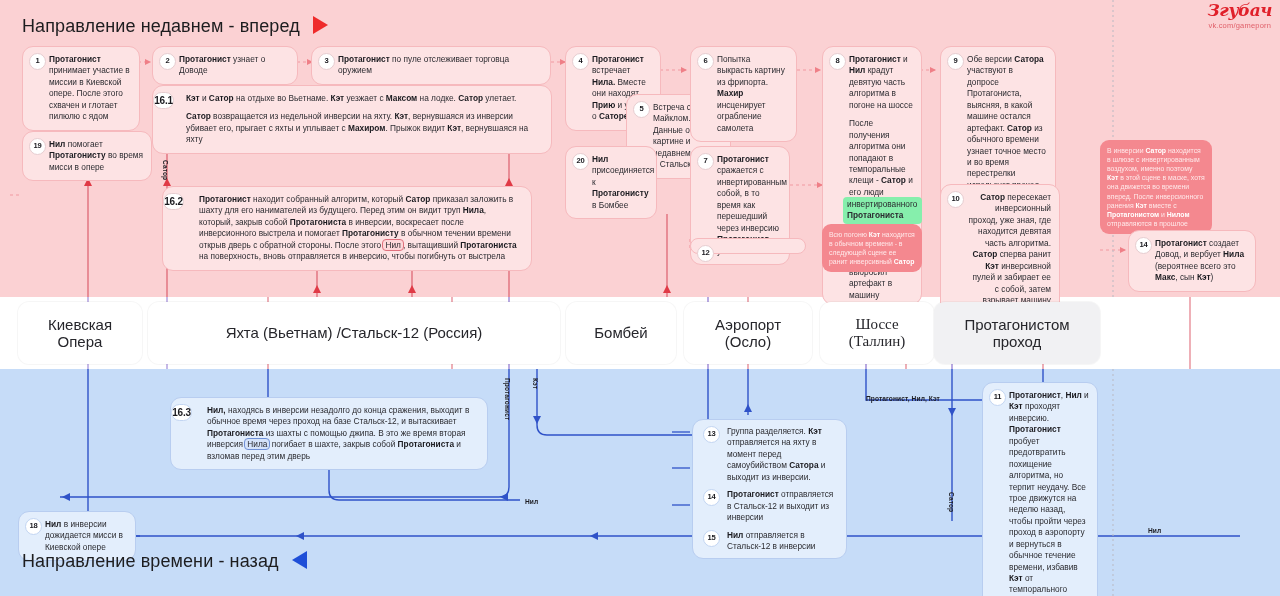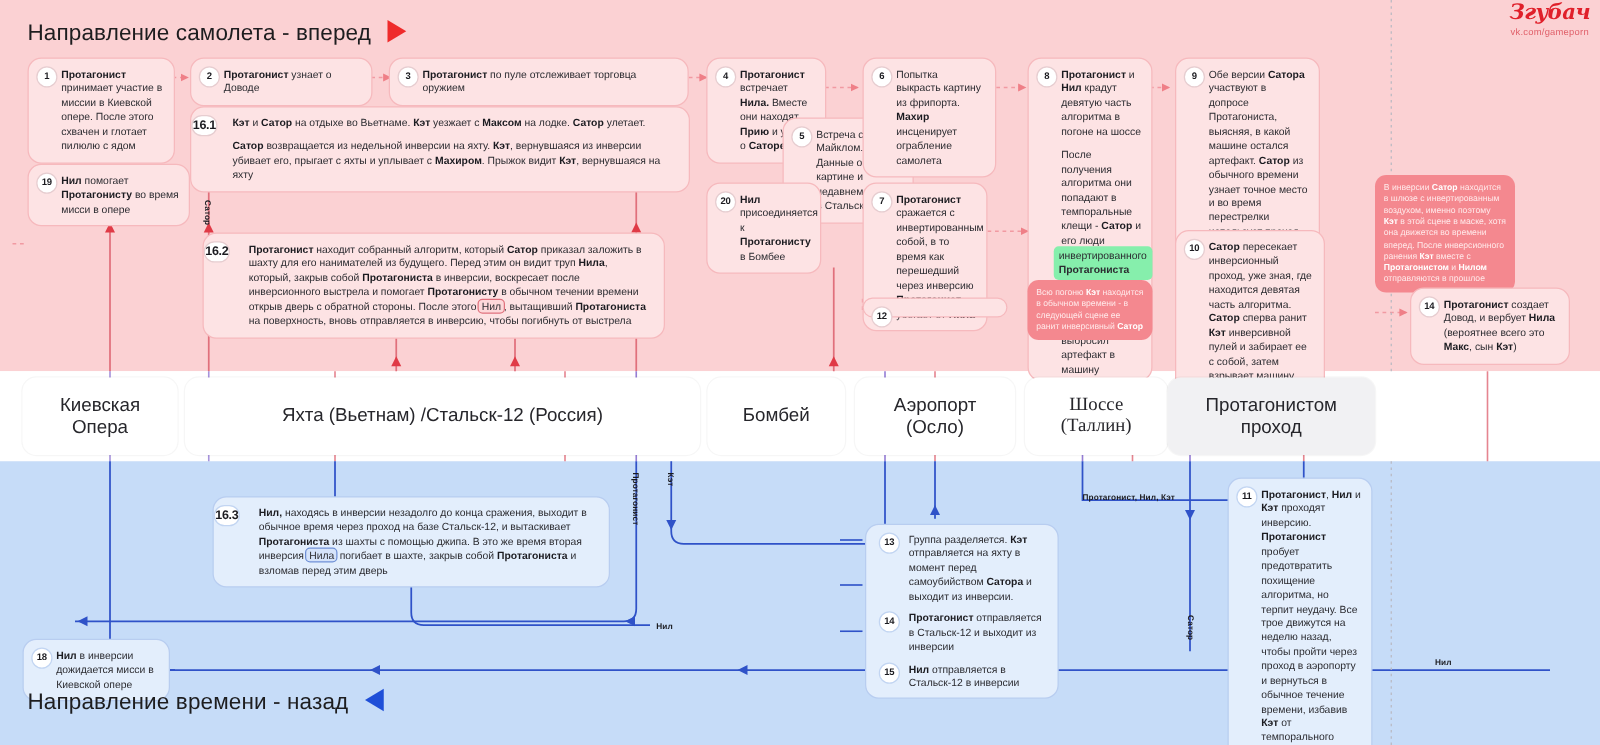--- a/index.html
+++ b/index.html
@@ -206,21 +206,21 @@
       <path d="M990,399 L1000,399"></path>
     </g>
 
     <g stroke="#b9b9c2" stroke-width="1" stroke-dasharray="2 3" fill="none">
       <path d="M1113,0 L1113,297"></path>
       <path d="M1113,369 L1113,596"></path>
     </g>
   </svg>
 
   <div class="dirlabel dir-fwd">
-    <span>Направление самолета - вперед</span>
+    <span>Направление недавнем - вперед</span>
     <span class="tri tri-r"></span>
   </div>
 
   <div class="logo">
     <div class="logo-word">Згубач</div>
     <div class="logo-sub">vk.com/gameporn</div>
   </div>
 
   <div class="card pink" style="left:22px;top:46px;width:118px;">
     <div class="num">1</div>
@@ -293,21 +293,21 @@
 
   <div class="callout red" style="left:822px;top:224px;width:100px;">
     <span>Всю погоню <b>Кэт</b> находится в обычном времени - в следующей сцене ее ранит инверсивный <b>Сатор</b></span>
   </div>
 
   <div class="card pink" style="left:940px;top:46px;width:116px;">
     <div class="num">9</div>
     <div class="para">Обе версии <b>Сатора</b> участвуют в допросе Протагониста, выясняя, в какой машине остался артефакт. <b>Сатор</b> из обычного времени узнает точное место и во время перестрелки использует проход, одновременно с <b>Сатором</b> из инверсии, который вошел в нее перед погоней</div>
   </div>
 
-  <div class="card pink" style="left:940px;top:184px;width:120px;">
+  <div class="card pink" style="left:940px;top:184px;width:120px;text-align:right;">
     <div class="num">10</div>
     <div class="para"><b>Сатор</b> пересекает инверсионный проход, уже зная, где находится девятая часть алгоритма. <b>Сатор</b> сперва ранит <b>Кэт</b> инверсивной пулей и забирает ее с собой, затем взрывает машину <b>Протагониста</b> и забирает алгоритм, затем участвует в погоне.</div>
   </div>
 
   <div class="callout red" style="left:1100px;top:140px;width:112px;">
     <span>В инверсии <b>Сатор</b> находится в шлюзе с инвертированным воздухом, именно поэтому <b>Кэт</b> в этой сцене в маске, хотя она движется во времени вперед. После инверсионного ранения <b>Кэт</b> вместе с <b>Протагонистом</b> и <b>Нилом</b> отправляются в прошлое</span>
   </div>
 
   <div class="card pink" style="left:1128px;top:230px;width:128px;">
     <div class="num">14</div>

